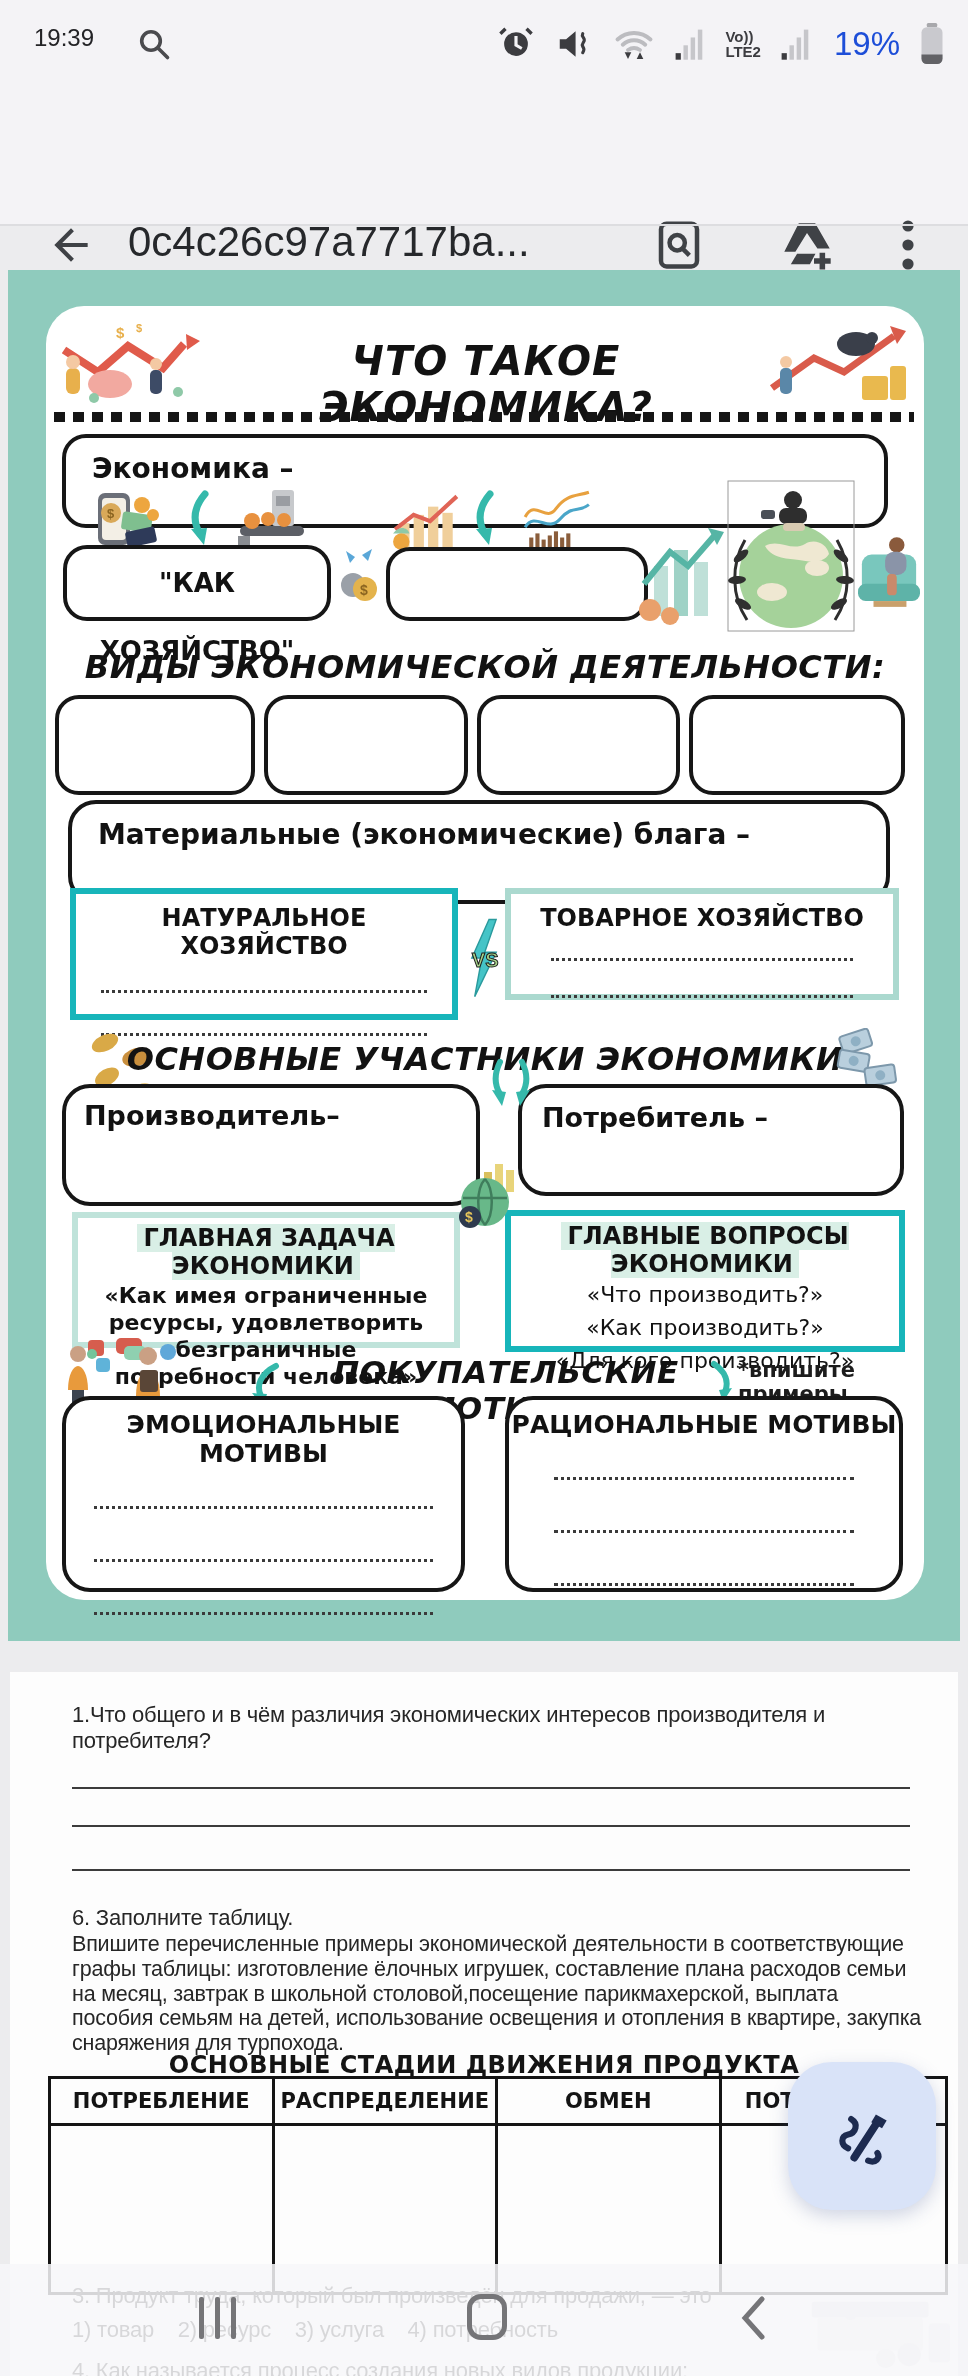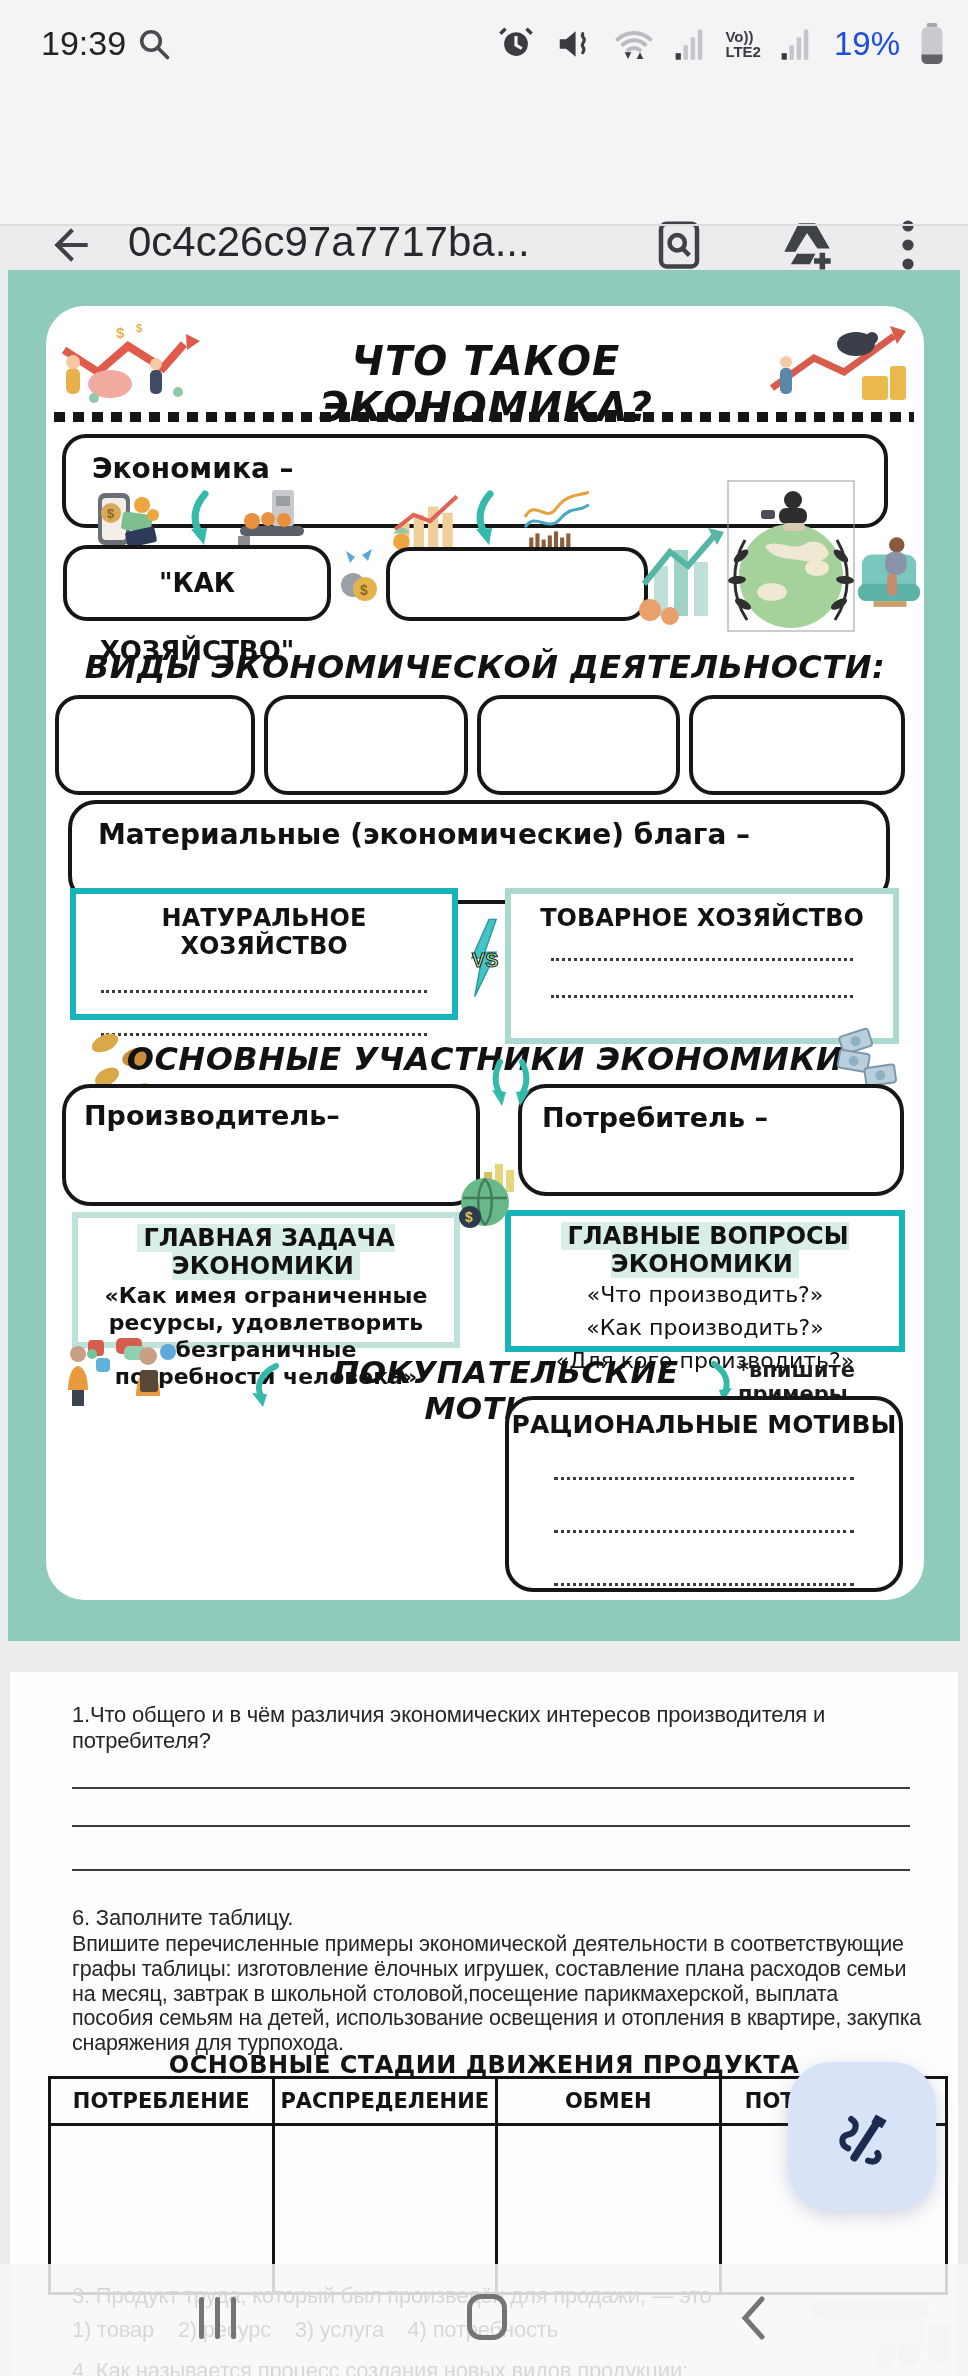--- a/index.html
+++ b/index.html
@@ -1,21 +1,21 @@
 <!DOCTYPE html>
 <html><head>
 <meta charset="utf-8">
 <style>
   html,body{margin:0;padding:0;}
   body{width:968px;height:2376px;position:relative;background:#ececee;overflow:hidden;
        font-family:"Liberation Sans",sans-serif;-webkit-font-smoothing:antialiased;}
   .abs{position:absolute;}
   
   #status-bar{left:0;top:0;width:968px;height:88px;background:#f4f3f6;}
-  .sb-time{left:34px;top:24px;font-size:34px;color:#232326;margin-left:7px;}
+  .sb-time{left:34px;top:24px;font-size:24px;color:#232326;}
   .sb-right{right:24px;top:22px;height:44px;display:flex;align-items:center;gap:20px;}
   .sb-pct{font-size:33px;color:#1d4ed8;margin-left:3px;}
   .volte{display:flex;flex-direction:column;line-height:15px;font-size:15px;font-weight:700;color:#3c3c40;}
   #app-bar{left:0;top:88px;width:968px;height:136px;background:#f4f3f6;}
   #app-divider{left:0;top:224px;width:968px;height:2px;background:#dddde0;}
   .ab-title{left:128px;top:130px;width:520px;font-size:42px;color:#26282b;white-space:nowrap;overflow:hidden;}
   
   #teal-card{left:8px;top:270px;width:952px;height:1371px;background:#8fcbbd;}
   #sheet{left:46px;top:306px;width:878px;height:1294px;background:#ffffff;border-radius:38px;}
   .ws{font-family:"DejaVu Sans",sans-serif;color:#121212;font-weight:700;font-style:italic;}
@@ -271,21 +271,21 @@
 
   <div class="abs tealbox" style="left:24px;top:582px;width:388px;height:132px">
     <div class="cell-title" style="padding-top:10px">НАТУРАЛЬНОЕ ХОЗЯЙСТВО</div>
     <div class="dotline" style="margin:30px 25px 0 25px"></div>
     <div class="dotline" style="margin:40px 25px 0 25px"></div>
   </div>
   <svg class="abs" style="left:421px;top:612px;z-index:2" width="34" height="80" viewBox="0 0 46 112">
     <path d="M30 2 6 56h14L10 110l30-62H24L40 2z" fill="#45c4c7" stroke="#2a9a9d" stroke-width="2"></path>
     <text x="6" y="68" font-size="28" font-weight="bold" fill="#a8d48a" stroke="#1c1c1c" stroke-width="1.4">VS</text>
   </svg>
-  <div class="abs mintbox" style="left:459px;top:582px;width:394px;height:156px">
+  <div class="abs mintbox" style="left:459px;top:582px;width:394px;height:112px">
     <div class="cell-title" style="padding-top:10px">ТОВАРНОЕ ХОЗЯЙСТВО</div>
     <div class="dotline" style="margin:26px 40px 0 40px"></div>
     <div class="dotline" style="margin:34px 40px 0 40px"></div>
   </div>
 
   <svg class="abs" style="left:39px;top:719px" width="86" height="84" viewBox="0 0 86 84">
     <ellipse cx="20" cy="18" rx="14" ry="8" fill="#d9a947" transform="rotate(-25 20 18)"></ellipse>
     <ellipse cx="52" cy="32" rx="15" ry="9" fill="#c98f3d" transform="rotate(-15 52 32)"></ellipse>
     <ellipse cx="22" cy="52" rx="13" ry="8" fill="#d9a947" transform="rotate(-30 22 52)"></ellipse>
     <ellipse cx="56" cy="66" rx="12" ry="7" fill="#e5bc5f" transform="rotate(-20 56 66)"></ellipse>
@@ -355,20 +355,26 @@
   <svg class="abs" style="left:202px;top:1056px" width="34" height="48" viewBox="0 0 34 48">
     <path d="M28 4C12 12 8 24 13 34" stroke="#35b9ab" stroke-width="6" fill="none" stroke-linecap="round"></path>
     <path d="M4 31l11 14 4-13z" fill="#35b9ab"></path>
   </svg>
   <div class="abs ws" style="left:250px;top:1048px;width:420px;font-size:31px;text-align:center;letter-spacing:.5px">ПОКУПАТЕЛЬСКИЕ МОТИВЫ</div>
   <svg class="abs" style="left:662px;top:1054px" width="28" height="44" viewBox="0 0 28 44">
     <path d="M6 4c12 8 15 18 11 28" stroke="#35b9ab" stroke-width="6" fill="none" stroke-linecap="round"></path>
     <path d="M24 28l-9 14-4-12z" fill="#35b9ab"></path>
   </svg>
   <div class="abs note" style="left:692px;top:1052px">*впишите примеры</div>
+  <div class="abs box" style="left:16px;top:1090px;width:403px;height:196px;border-radius:28px">
+    <div class="cell-title" style="font-size:25px;padding-top:10px">ЭМОЦИОНАЛЬНЫЕ МОТИВЫ</div>
+    <div class="dotline" style="margin:38px 28px 0 28px"></div>
+    <div class="dotline" style="margin:50px 28px 0 28px"></div>
+    <div class="dotline" style="margin:50px 28px 0 28px"></div>
+  </div>
   <div class="abs box" style="left:459px;top:1090px;width:398px;height:196px;border-radius:28px">
     <div class="cell-title" style="font-size:25px;padding-top:10px">РАЦИОНАЛЬНЫЕ МОТИВЫ</div>
     <div class="dotline" style="margin:38px 45px 0 45px"></div>
     <div class="dotline" style="margin:50px 45px 0 45px"></div>
     <div class="dotline" style="margin:50px 45px 0 45px"></div>
   </div>
 </div>
 
 <div class="abs" id="page2">
   <div class="abs doc" style="left:62px;top:30px;width:790px">1.Что общего и в чём различия экономических интересов производителя и потребителя?</div>

